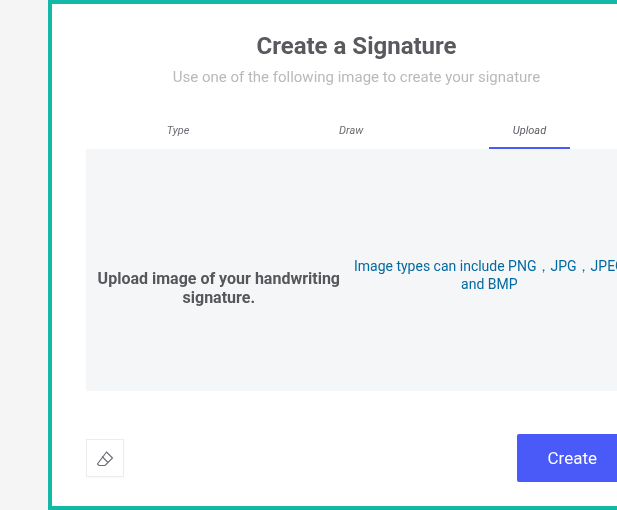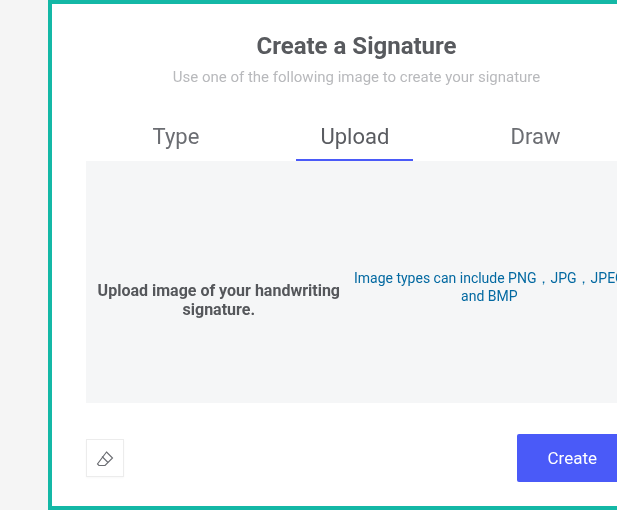--- a/index.html
+++ b/index.html
@@ -47,26 +47,27 @@
       color: #b8b9bc;
       font-weight: 400;
     }
     .tabs {
       display: flex;
       justify-content: space-around;
       margin-top: 30px;
       padding: 0 40px;
     }
     .tab {
-      font-size: 22px;
+      font-size: 11px;
       color: #6b6d72;
       padding: 8px 24px 10px 24px;
       cursor: pointer;
       border-bottom: 2px solid transparent;
       font-weight: 400;
+      font-style: italic;
     }
     .tab.active {
       border-bottom: 2px solid #4a5af8;
       color: #5a5c61;
     }
     .content-area {
       margin: 0 34px;
       background: #f5f6f7;
       height: 242px;
       display: flex;
@@ -141,22 +142,22 @@
 <div class="modal">
   <div class="close-corner"></div>
 
   <div class="header">
     <h1 class="title">Create a Signature</h1>
     <p class="subtitle">Use one of the following image to create your signature</p>
   </div>
 
   <div class="tabs">
     <div class="tab">Type</div>
+    <div class="tab">Draw</div>
     <div class="tab active">Upload</div>
-    <div class="tab">Draw</div>
   </div>
 
   <div class="content-area">
     <div class="instruction">Upload image of your handwriting signature.</div>
     <div class="hint">Image types can include PNG，JPG，JPEG and BMP</div>
   </div>
 
   <div class="footer">
     <button class="eraser-button">
       <svg class="eraser-icon" viewBox="0 0 24 20" fill="none" stroke="#6b6d72" stroke-width="1.5">

